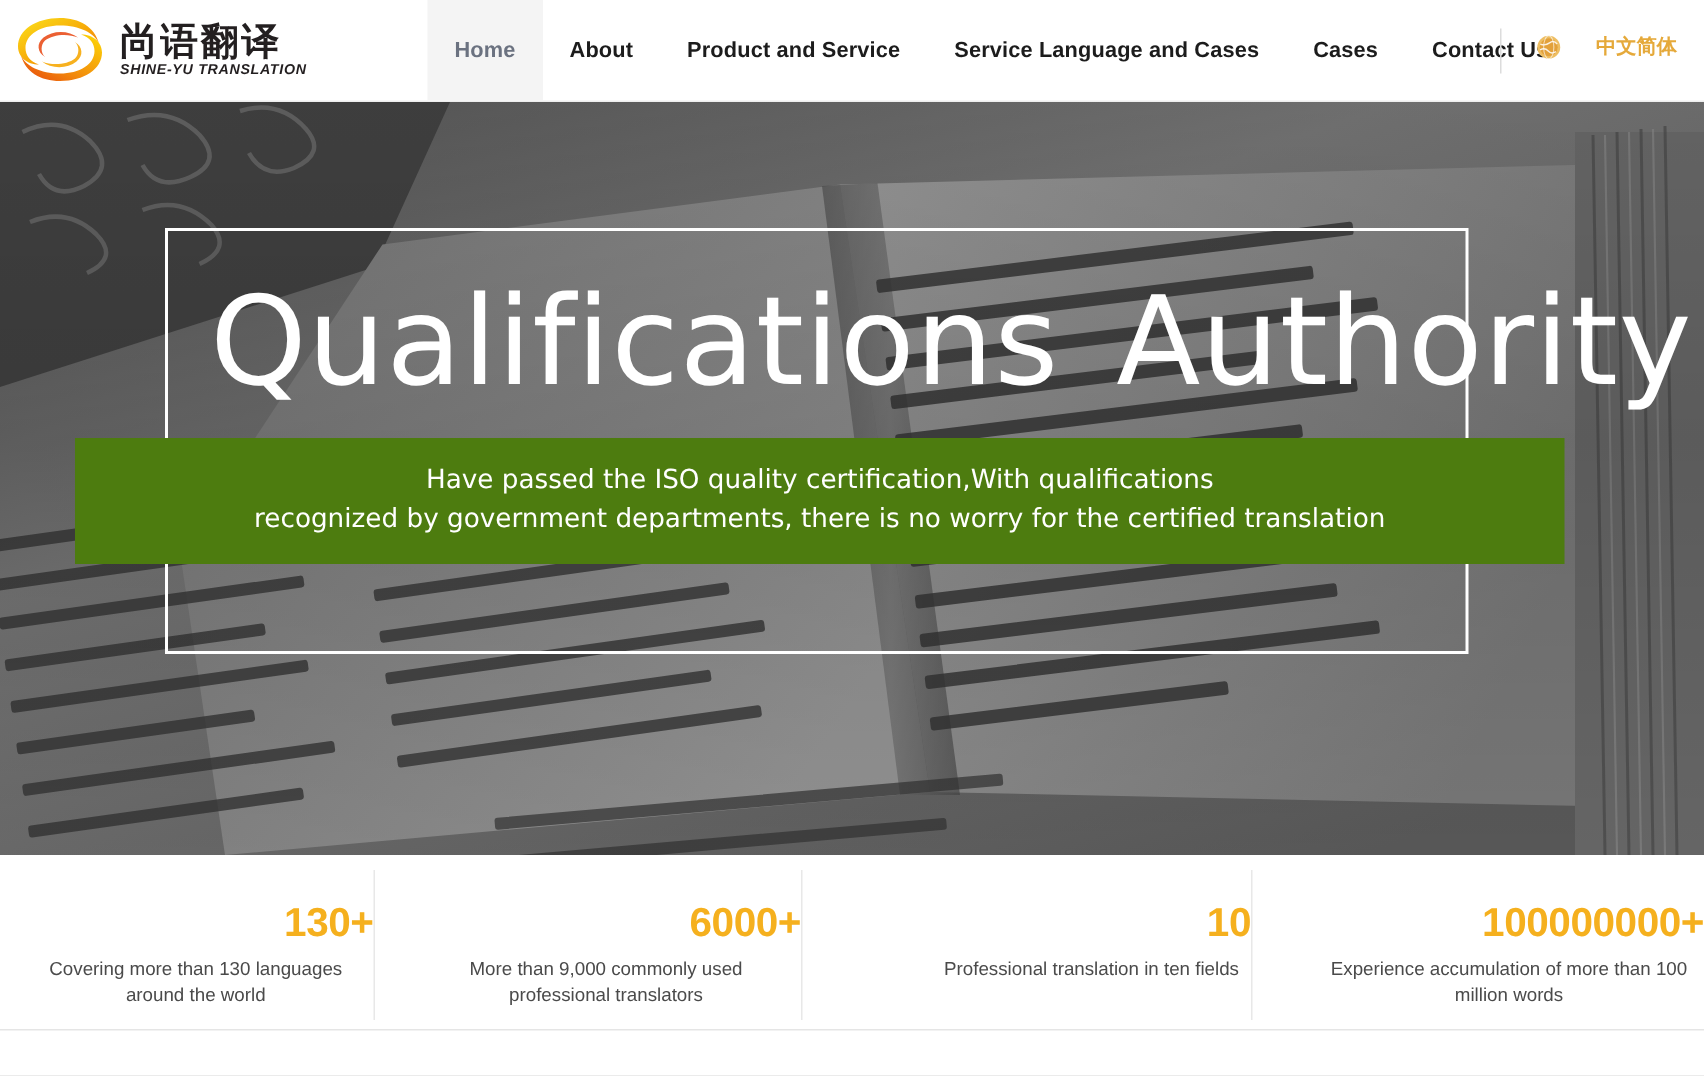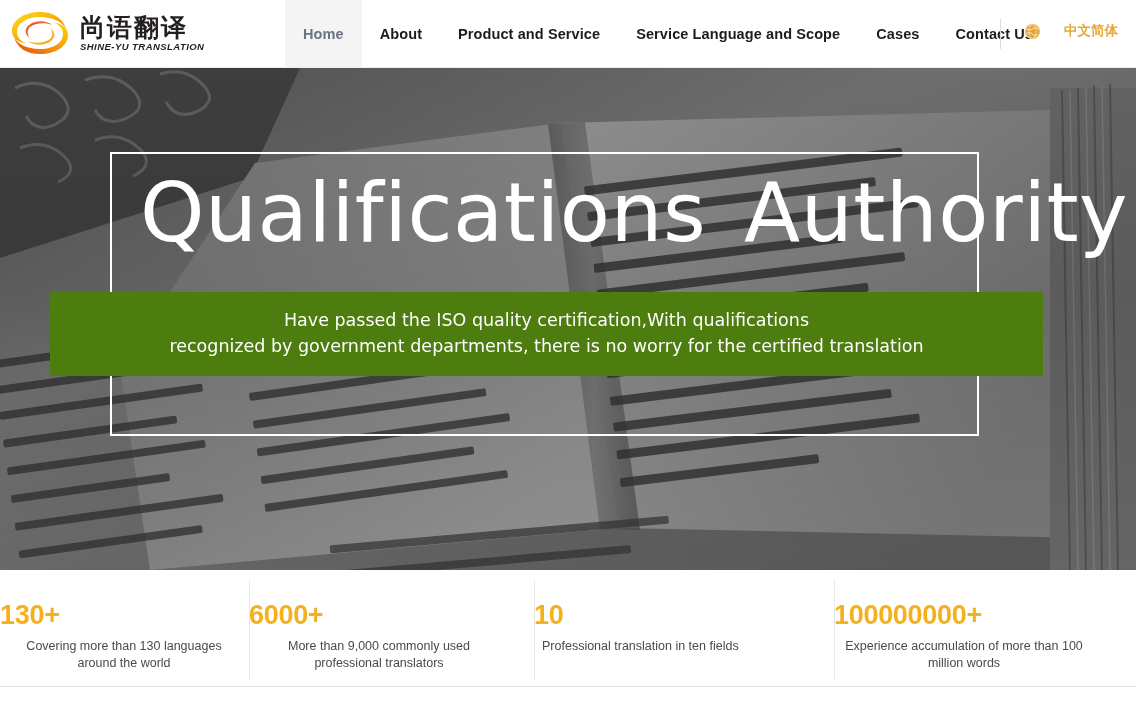--- a/index.html
+++ b/index.html
@@ -74,21 +74,21 @@
   .hero-photo { position:absolute; inset:0; }
   .hero-photo svg { display:block; width:1136px; height:502px; }
 
   .hero-frame {
     position:absolute; left:110px; top:84px;
     width:869px; height:284px;
     border:2px solid #ffffff;
     z-index:3;
   }
   .hero-title {
-    position:absolute; left:140px; top:104px;
+    position:absolute; left:140px; top:120px;
     width:860px;
     z-index:4;
     color:#ffffff;
     font-family:"DejaVu Sans", sans-serif;
     font-weight:400;
     font-size:82px;
     line-height:1;
     letter-spacing:0.5px;
     white-space:nowrap;
   }
@@ -116,23 +116,24 @@
   .stats {
     position:absolute; top:570px; left:0;
     width:1136px; height:117px;
     background:#ffffff;
     border-bottom:1px solid #e5e5e5;
     display:flex;
   }
   .stat {
     position:relative;
     display:flex; flex-direction:column;
-    align-items:flex-start; justify-content:flex-start;
+    align-items:flex-end; justify-content:flex-start;
     padding-top:32px;
     text-align:center;
+    padding-left:12px;
   }
   .stat:nth-child(1){ width:249px; }
   .stat:nth-child(2){ width:285px; }
   .stat:nth-child(3){ width:300px; }
   .stat:nth-child(4){ width:302px; }
   .stat + .stat::before {
     content:""; position:absolute; left:0; top:10px;
     width:1px; height:100px; background:#e8e8e8;
   }
   .stat-value {
@@ -180,21 +181,21 @@
       <span class="logo-text">
         <span class="logo-cn">尚语翻译</span>
         <span class="logo-en">SHINE-YU TRANSLATION</span>
       </span>
     </a>
 
     <nav class="nav">
       <div class="nav-item active">Home</div>
       <div class="nav-item">About</div>
       <div class="nav-item">Product and Service</div>
-      <div class="nav-item">Service Language and Scope</div>
+      <div class="nav-item">Service Language and Cases</div>
       <div class="nav-item">Cases</div>
       <div class="nav-item">Contact Us</div>
     </nav>
 
     <div class="nav-sep"></div>
 
     <div class="lang">
       <svg class="globe" viewBox="0 0 20 20">
         <circle cx="10" cy="10" r="9" fill="#EEBE62"></circle>
         <circle cx="10" cy="10" r="7" fill="#E3A13A"></circle>

